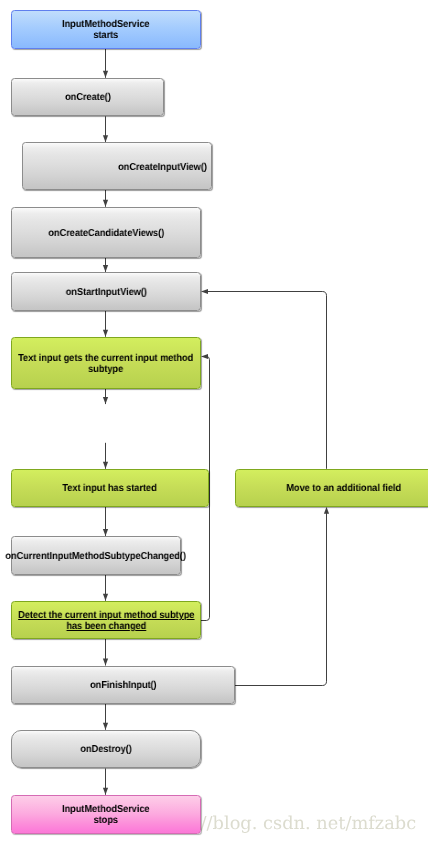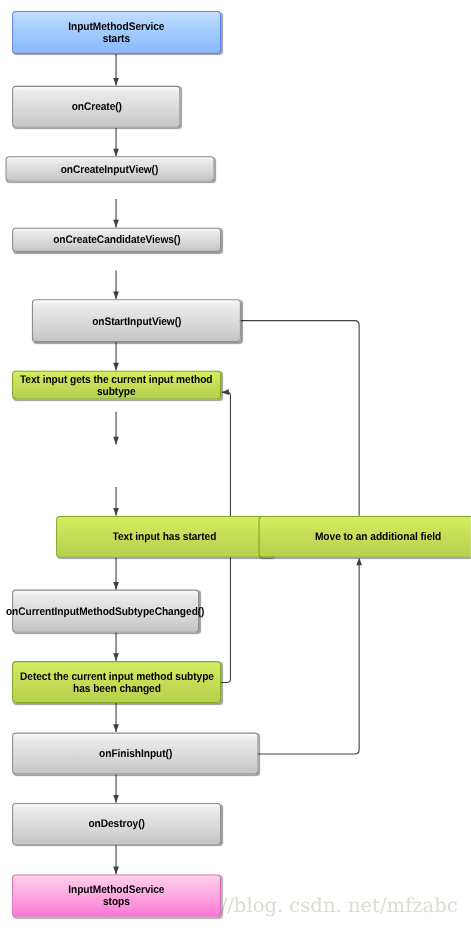--- a/index.html
+++ b/index.html
@@ -53,45 +53,45 @@
       <path d="M 326.5 468.8 L 326.5 295.7 Q 326.5 291.5 322.3 291.5 L 207 291.5" fill="none" stroke="#404040" stroke-width="1" stroke-linecap="butt" stroke-linejoin="round"></path>
       <path d="M 208 288.9 L 208 294.1 L 201 291.5 Z" fill="#404040" stroke="none"></path>
     </svg>
   <div id="nodes">
       <div class="node n-blue" style="left: 11px; top: 10px; width: 190px; height: 38.6px;">
         <span>InputMethodService<br>starts</span>
       </div>
       <div class="node n-gray" style="left: 11px; top: 77.8px; width: 153px; height: 38.5px;">
         <span>onCreate()</span>
       </div>
-      <div class="node n-gray" style="left: 5px; top: 142.3px; width: 190px; height: 23px;">
+      <div class="node n-gray" style="left: 22px; top: 142.3px; width: 190px; height: 48px; justify-content: flex-end;">
         <span>onCreateInputView()</span>
       </div>
-      <div class="node n-gray" style="left: 11px; top: 206.8px; width: 190px; height: 22px;">
+      <div class="node n-gray" style="left: 11px; top: 206.8px; width: 190px; height: 51px;">
         <span>onCreateCandidateViews()</span>
       </div>
-      <div class="node n-gray" style="left: 11px; top: 272px; width: 190px; height: 38.8px; margin-left: 18px;">
+      <div class="node n-gray" style="left: 11px; top: 272px; width: 190px; height: 38.8px;">
         <span>onStartInputView()</span>
       </div>
-      <div class="node n-green" style="left: 11px; top: 336.8px; width: 190px; height: 26px; text-align: center;">
+      <div class="node n-green" style="left: 11px; top: 336.8px; width: 190px; height: 52px; text-align: center;">
         <span>Text input gets the current input method<br>subtype</span>
       </div>
-      <div class="node n-green" style="left: 11px; top: 468.8px; width: 198px; height: 38px; margin-left: 40px;">
+      <div class="node n-green" style="left: 11px; top: 468.8px; width: 198px; height: 38px;">
         <span>Text input has started</span>
       </div>
       <div class="node n-gray" style="left: 11px; top: 536.1px; width: 170px; height: 38.7px;">
         <span>onCurrentInputMethodSubtypeChanged()</span>
       </div>
-      <div class="node n-green" style="left: 11px; top: 600.8px; width: 190px; height: 38.1px;">
+      <div class="node n-green" style="left: 11px; top: 600.8px; width: 190px; height: 38.1px; text-decoration: underline;">
         <span>Detect the current input method subtype<br>has been changed</span>
       </div>
       <div class="node n-gray" style="left: 11px; top: 665.5px; width: 224px; height: 38.3px;">
         <span>onFinishInput()</span>
       </div>
-      <div class="node n-gray" style="left: 11px; top: 729.8px; width: 190px; height: 38.7px;">
+      <div class="node n-gray" style="left: 11px; top: 729.8px; width: 190px; height: 38.7px; border-radius: 10px;">
         <span>onDestroy()</span>
       </div>
       <div class="node n-pink" style="left: 11px; top: 794.8px; width: 190px; height: 38.9px;">
         <span>InputMethodService<br>stops</span>
       </div>
       <div class="node n-green" style="left: 235px; top: 468.8px; width: 218px; height: 38px;">
         <span>Move to an additional field</span>
       </div>
     </div>
   <div class="wm" style="left:157.5px;top:812.5px;">http://blog. csdn. net/mfzabc</div>

